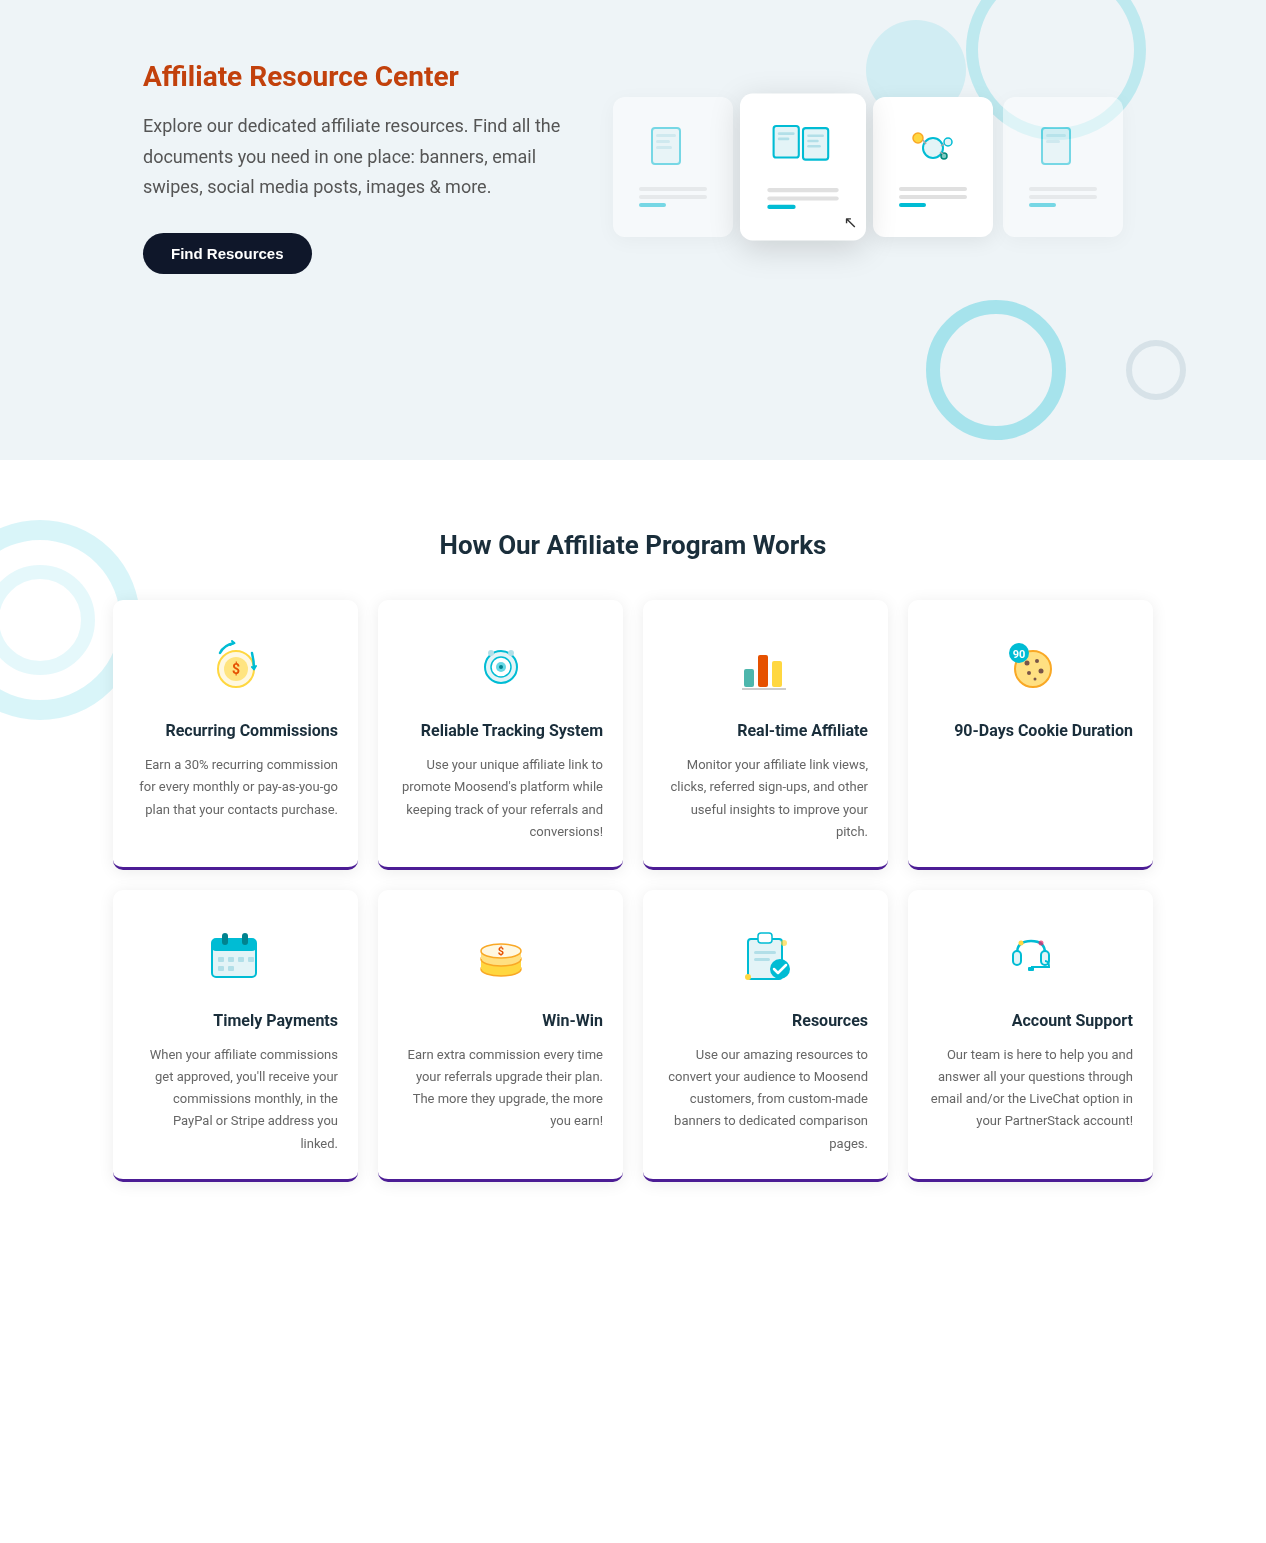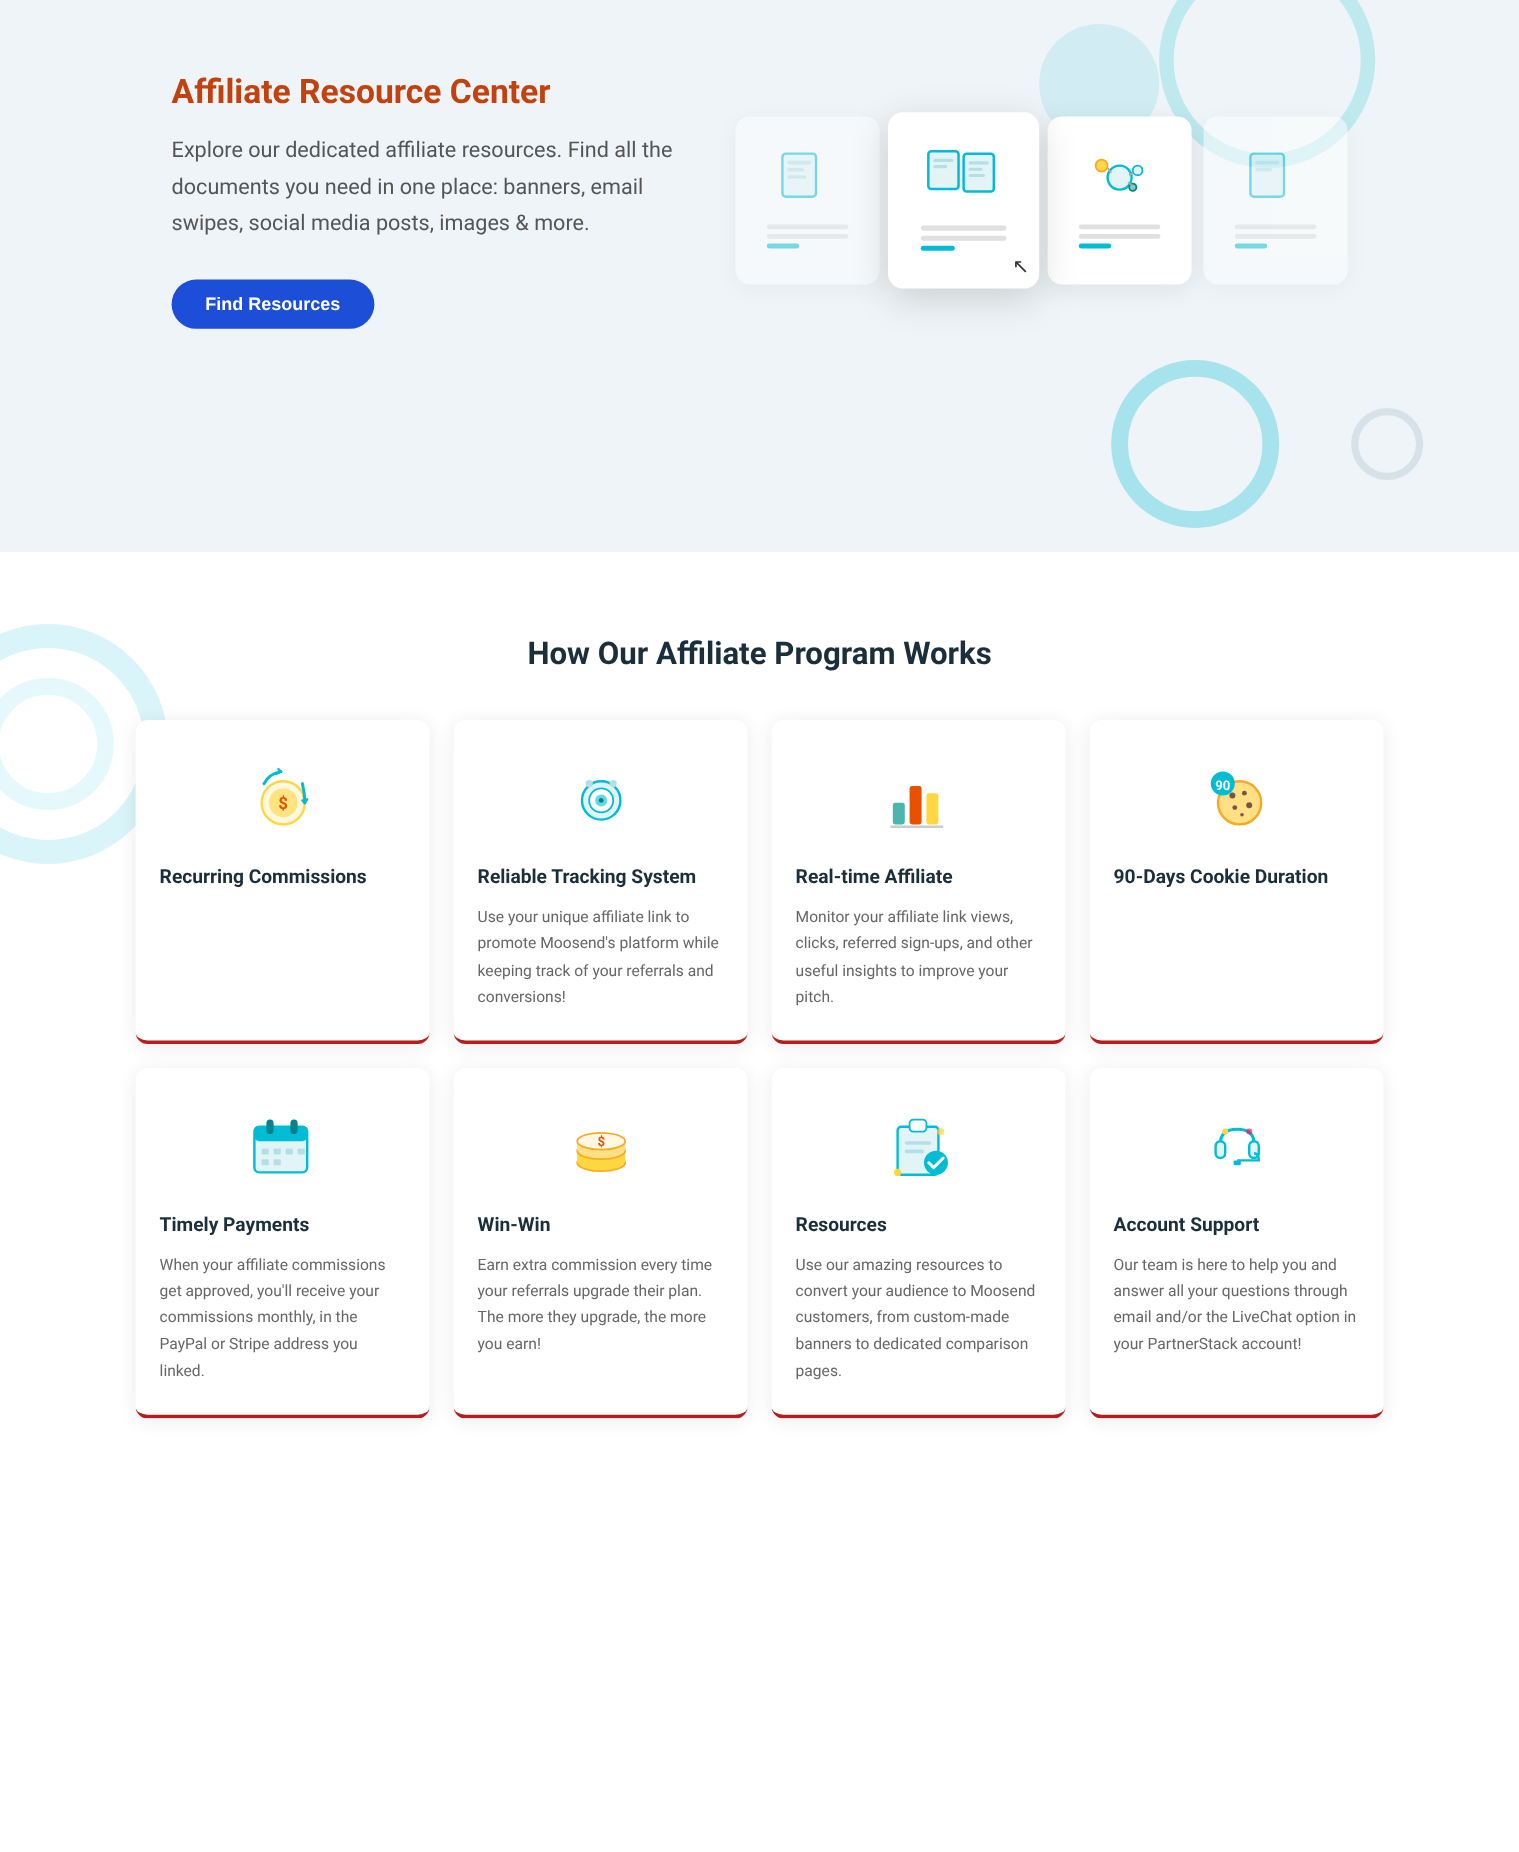--- a/index.html
+++ b/index.html
@@ -32,21 +32,21 @@
       color: #c2410c;
       margin-bottom: 18px;
     }
     .hero-desc {
       font-size: 18px;
       color: #555;
       line-height: 1.7;
       margin-bottom: 30px;
     }
     .btn-find {
-      background: #1d4ed8;
+      background: #0f172a;
       color: #fff;
       border: none;
       border-radius: 25px;
       padding: 12px 28px;
       font-size: 15px;
       font-weight: 600;
       cursor: pointer;
       display: inline-block;
     }
 
@@ -148,22 +148,22 @@
       display: grid;
       grid-template-columns: repeat(4, 1fr);
       gap: 20px;
       margin-bottom: 20px;
     }
     .feature-card {
       background: #fff;
       border-radius: 10px;
       box-shadow: 0 2px 16px rgba(0,0,0,0.08);
       padding: 30px 20px 24px;
-      text-align: left;
-      border-bottom: 3px solid #b91c1c;
+      text-align: right;
+      border-bottom: 3px solid #4c1d95;
       position: relative;
     }
     .feature-card-icon {
       width: 70px;
       height: 70px;
       margin: 0 auto 20px;
       display: flex;
       align-items: center;
       justify-content: center;
     }
@@ -305,20 +305,21 @@
             <circle cx="32" cy="36" r="12" fill="#ffd740" opacity="0.6"></circle>
             <text x="32" y="41" text-anchor="middle" font-size="14" font-weight="bold" fill="#e65100">$</text>
 
             <path d="M16 20 Q20 12 30 10" stroke="#00bcd4" stroke-width="2.5" fill="none" stroke-linecap="round"></path>
             <path d="M28 8 L30 10 L26 12" stroke="#00bcd4" stroke-width="2" fill="none" stroke-linecap="round"></path>
             <path d="M48 20 Q50 28 50 36" stroke="#00bcd4" stroke-width="2.5" fill="none" stroke-linecap="round"></path>
             <path d="M48 34 L50 36 L52 33" stroke="#00bcd4" stroke-width="2" fill="none" stroke-linecap="round"></path>
           </svg>
         </div>
         <div class="feature-card-title">Recurring Commissions</div>
+        <div class="feature-card-desc">Earn a 30% recurring commission for every monthly or pay-as-you-go plan that your contacts purchase.</div>
       </div>
 
       <div class="feature-card">
         <div class="feature-card-icon">
           <svg width="64" height="64" viewBox="0 0 64 64" fill="none" xmlns="http://www.w3.org/2000/svg">
             <circle cx="32" cy="34" r="16" fill="#e3f4f7" stroke="#00bcd4" stroke-width="2"></circle>
             <circle cx="32" cy="34" r="10" fill="#fff" stroke="#00bcd4" stroke-width="1.5"></circle>
             <circle cx="32" cy="34" r="5" fill="#00bcd4" opacity="0.6"></circle>
             <circle cx="32" cy="34" r="2" fill="#00838f"></circle>
             <circle cx="22" cy="20" r="3" fill="#b2dfe8"></circle>

